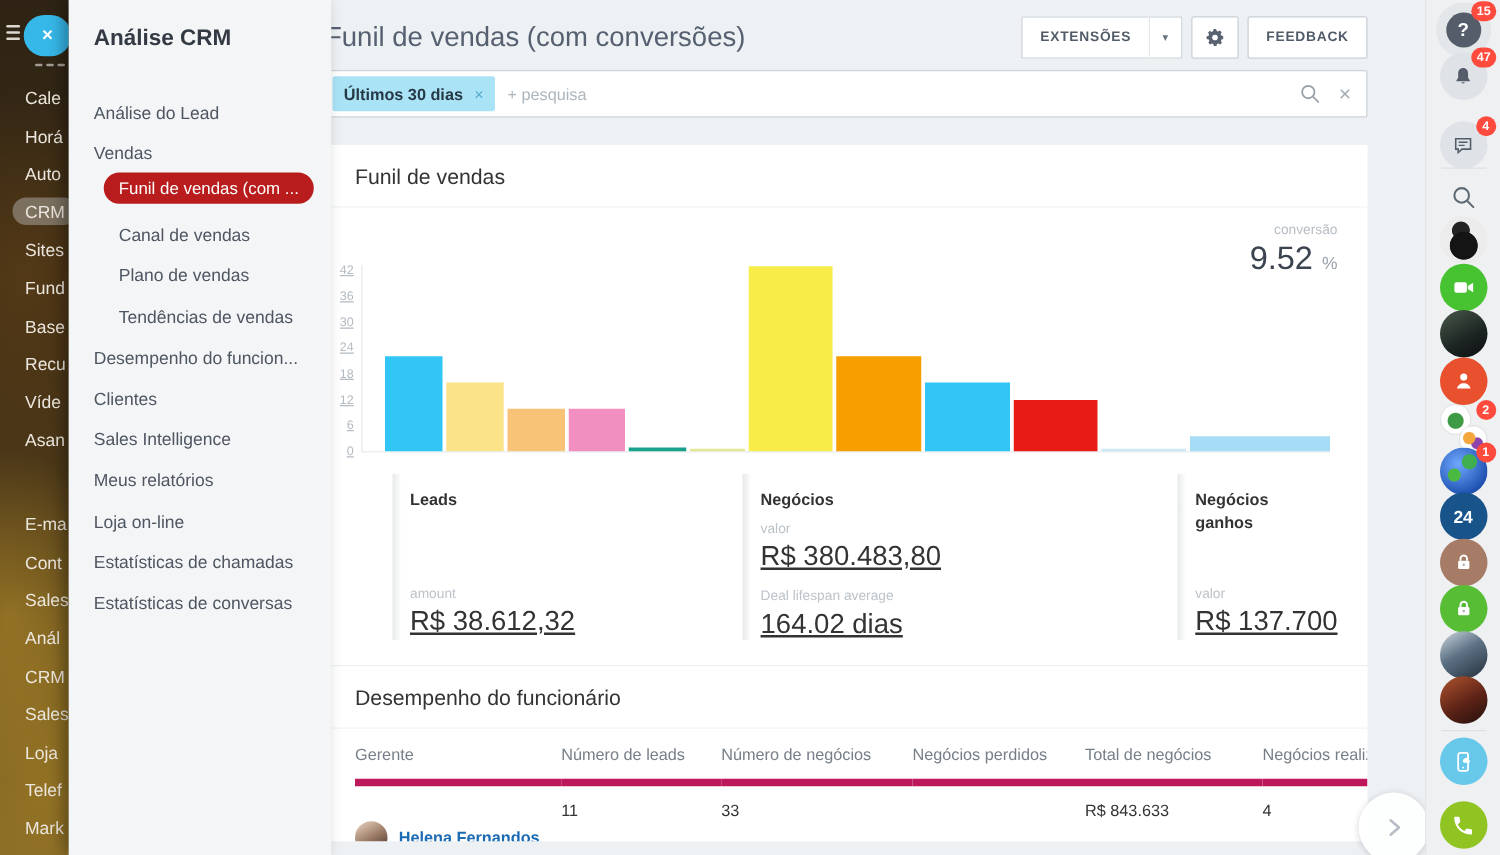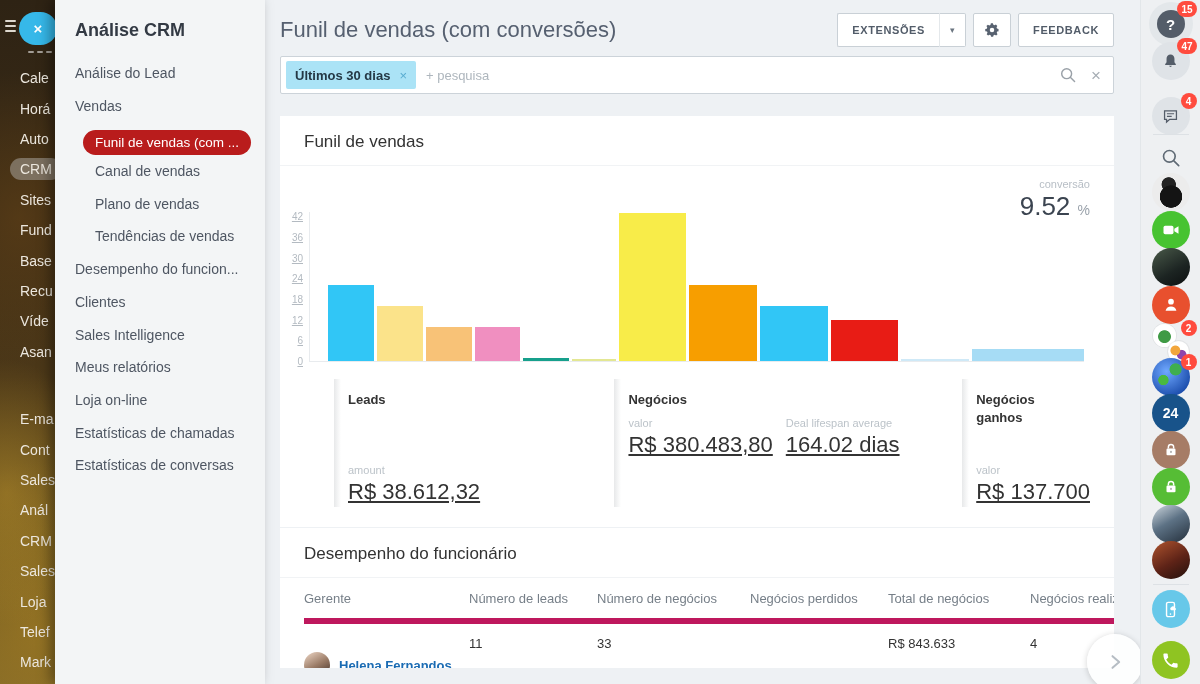--- a/index.html
+++ b/index.html
@@ -33,26 +33,26 @@
   .ds-item{ height:30.4px; display:flex; align-items:center; font-size:14px; color:#ece7de; white-space:nowrap; cursor:pointer;}
   .ds-pill{ background:rgba(210,212,216,.38); border-radius:14px; padding:3px 10px; margin-left:-10px; }
 
   
   .menu-panel{
     position:absolute; left:55px; top:0; width:210px; height:684px; z-index:5;
     background:#f3f5f6; box-shadow:-5px 0 12px rgba(0,0,0,.35);
     padding:20px 0 0 20px;
   }
   .mp-title{ font-size:18px; font-weight:700; color:#333a44; margin-bottom:24px; }
-  .mp-item{ height:32.7px; display:flex; align-items:flex-start; font-size:14px; color:#4e5662; cursor:pointer; white-space:nowrap; }
+  .mp-item{ height:32.7px; display:flex; align-items:flex-end; font-size:14px; color:#4e5662; cursor:pointer; white-space:nowrap; }
   .mp-indent{ padding-left:20px; }
   .mp-active{ background:#b91c1c; color:#fff; border-radius:15px; padding:5px 12px; margin-left:-12px; font-size:13.5px; }
 
   
-  .main{ position:absolute; left:269px; top:0; width:875px; height:628px; padding:0 30px 0 11px; }
+  .main{ position:absolute; left:249px; top:0; width:875px; height:628px; padding:0 30px 0 11px; }
   .page-header{ display:flex; align-items:center; padding:13px 0 9px; }
   .page-title{ font-size:22px; font-weight:400; color:#566070; }
   .header-buttons{ margin-left:auto; display:flex; gap:7px; }
   .hbtn{
     background:#fff; border:1px solid #c9d0d6; border-radius:2px; height:34px;
     font-family:inherit; font-size:11px; font-weight:700; letter-spacing:.6px;
     color:#525c69; padding:0 14px; cursor:pointer; display:flex; align-items:center;
   }
   .btn-group{ display:flex; }
   .btn-group .ext{ border-right:none; border-radius:2px 0 0 2px; }
@@ -82,21 +82,21 @@
   .plot{ position:relative; height:150px; border-left:1px solid #e8ebee; border-bottom:1px solid #e8ebee; margin-right:6px; }
   .bars{ position:absolute; left:0; right:0; bottom:0; display:flex; align-items:flex-end; gap:3px; padding-left:18px; }
   .ytick{ position:absolute; right:calc(100% + 7px); font-size:10px; color:#b3bac1; width:20px; text-align:right;text-decoration:underline; }
 
   .stats{ display:flex; margin-left:25px; margin-top:17px; }
   .stat{ min-height:128px; padding:12px 0 0 14px; display:flex; flex-direction:column; position:relative; }
   .stat::before{ content:''; position:absolute; left:0; top:0; bottom:0; width:7px;
     background:linear-gradient(to right, rgba(60,70,80,.12), rgba(60,70,80,0)); }
   .stat0{ width:295px; } .stat1{ width:366px; } .stat2{ flex:1; }
   .stat-title{ font-size:13px; font-weight:700; color:#333; line-height:1.35; padding-right:16px;}
-  .stat-metrics{ display:flex; gap:13px; margin-top:8px; }
+  .stat-metrics{ display:flex; flex-direction:column; gap:13px; margin-top:8px; }
   .stat-metrics.push{ margin-top:auto; padding-bottom:2px; }
   .metric-label{ font-size:11px; color:#bcc3c9; margin-bottom:3px; }
   .metric-value{ font-size:22px; color:#333; white-space:nowrap;text-decoration:underline; }
 
   .card2{ margin-top:1px; height:140px; overflow:hidden; }
   .thead,.trow{ display:grid; grid-template-columns:165px 128px 153px 138px 142px minmax(0,1fr); padding-left:24px; }
   .th{ font-size:13px; color:#767f88; padding:13px 8px 12px 0; border-bottom:6px solid #be185d; white-space:nowrap; overflow:hidden; }
   .td{ font-size:13px; color:#333; padding:12px 8px 0 0; }
   .gerente-cell{ display:flex; align-items:center; gap:9px; padding-top:28px; }
   .row-avatar{ width:26px; height:26px; border-radius:50%; flex:0 0 26px;

